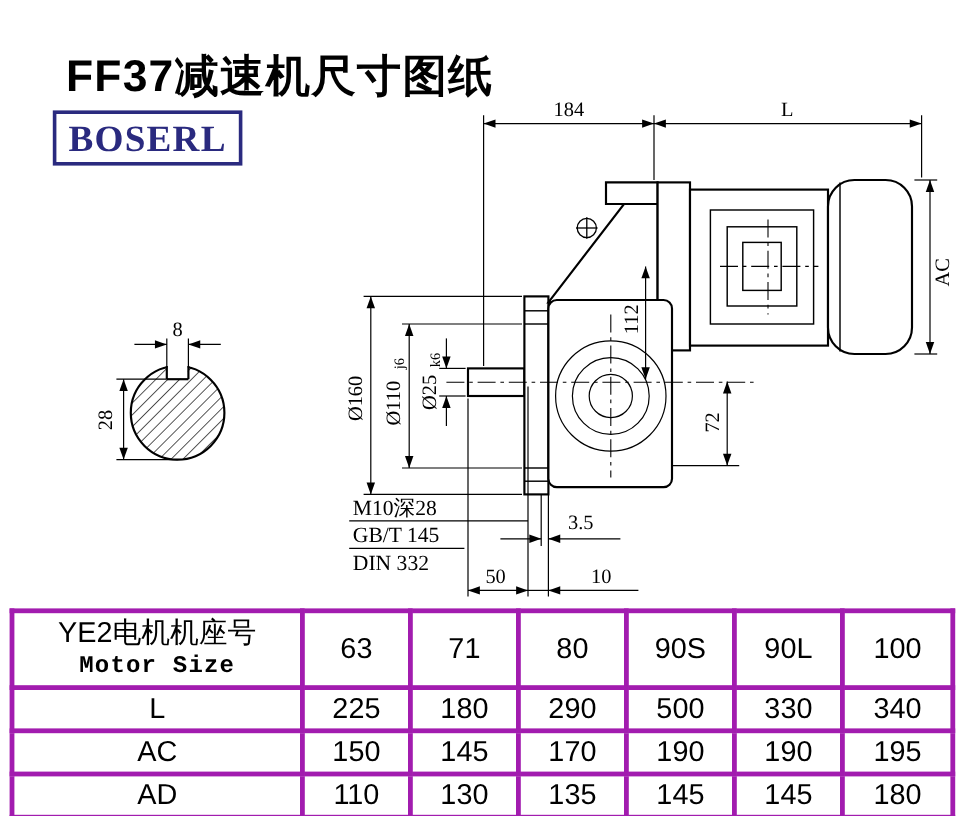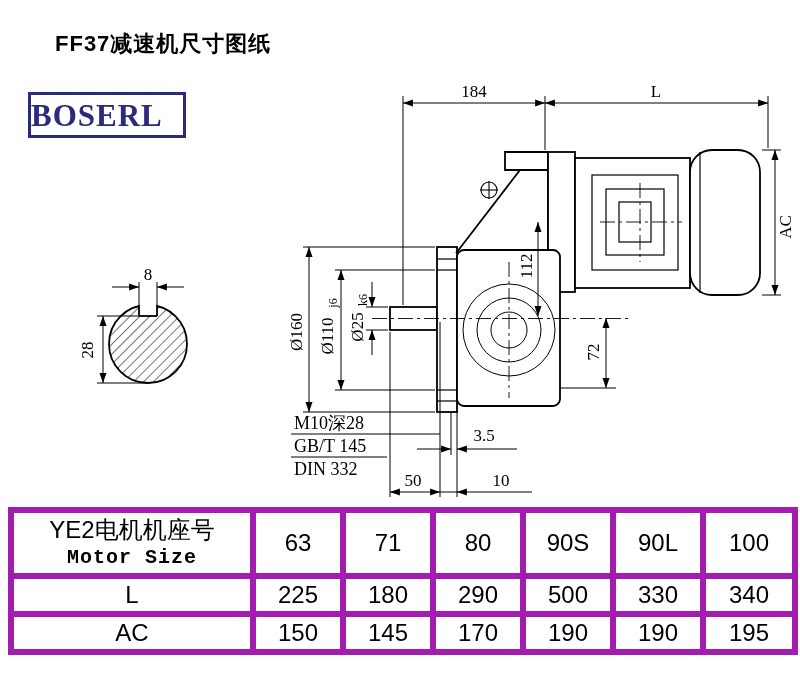--- a/index.html
+++ b/index.html
@@ -1,38 +1,38 @@
 <!DOCTYPE html>
 <html><head>
 <meta charset="utf-8">
 <style>
   html,body{margin:0;padding:0;}
   body{
     width:800px;height:680px;position:relative;background:#fff;
     font-family:"Liberation Sans", sans-serif;color:#000;overflow:hidden;
   }
   .page-title{
-    position:absolute;left:55px;top:14px;font-size:22px;font-weight:700;
+    position:absolute;left:55px;top:14px;font-size:37px;font-weight:700;
     letter-spacing:1px;font-family:"Liberation Sans", sans-serif;
   }
   .logo-box{
-    position:absolute;left:28px;top:92px;width:152px;height:40px;
-    border:3px solid #2a2a7f;display:flex;align-items:center;
+    position:absolute;left:44px;top:92px;width:152px;height:40px;
+    border:3px solid #2a2a7f;display:flex;align-items:center;justify-content:center;
   }
   .logo-text{
     font-family:"Liberation Serif", serif;font-weight:700;font-size:31px;
     color:#2a2a7f;letter-spacing:1px;line-height:1;
   }
   svg.drawing{position:absolute;left:0;top:0;}
   .dim-table{
     position:absolute;left:8px;top:507px;width:784px;
     border-collapse:collapse;table-layout:fixed;
   }
   .dim-table th,.dim-table td{
-    border:6px solid #a21caf;text-align:center;vertical-align:middle;
+    border:4px solid #a21caf;text-align:center;vertical-align:middle;
     font-weight:400;padding:0;font-size:24px;
   }
   .dim-table tr.hdr th{height:60px;}
   .dim-table tr.row th,.dim-table tr.row td{height:32px;}
   .hdr-line1{font-size:24px;line-height:30px;}
   .hdr-line2{font-family:"Liberation Mono", monospace;font-weight:700;font-size:20px;line-height:26px;letter-spacing:1px;text-align:center;}
 </style>
 </head>
 <body>
 
@@ -215,14 +215,23 @@
   </tr>
   <tr class="row">
     <th>AC</th>
     <td>150</td>
     <td>145</td>
     <td>170</td>
     <td>190</td>
     <td>190</td>
     <td>195</td>
   </tr>
+  <tr class="row">
+    <th>AD</th>
+    <td>110</td>
+    <td>130</td>
+    <td>135</td>
+    <td>145</td>
+    <td>145</td>
+    <td>180</td>
+  </tr>
 </tbody>
   </table>
 
 </body></html>

